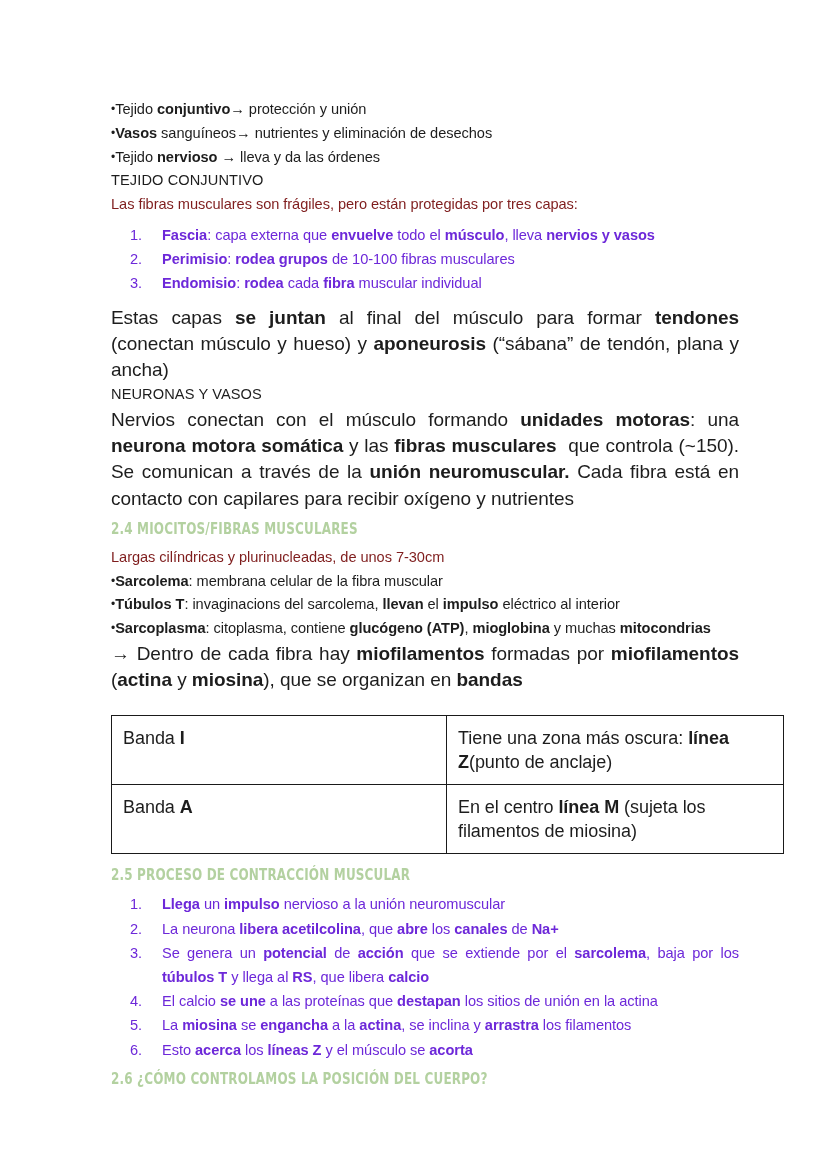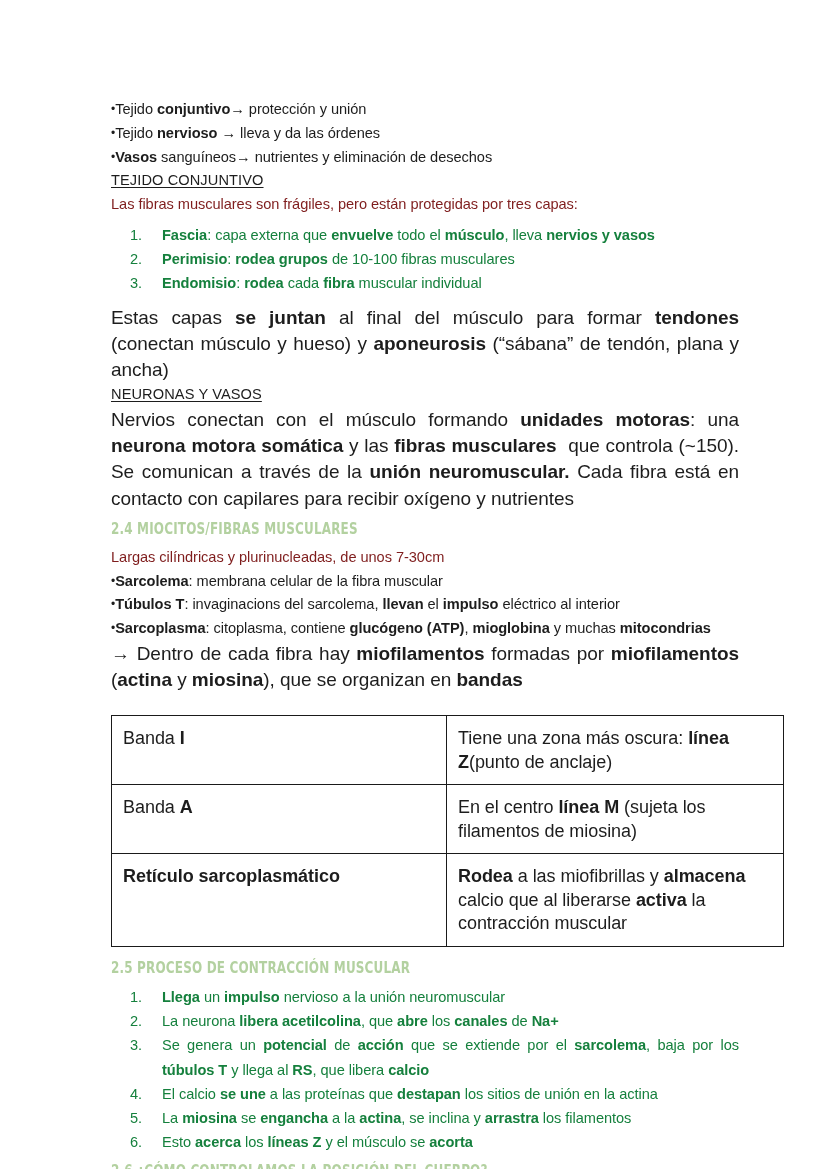--- a/index.html
+++ b/index.html
@@ -52,21 +52,20 @@
   .bullet-line .dot {
     font-size: 12px;
     vertical-align: 1px;
   }
 
   .underline-head {
     font-size: 14.6px;
     line-height: 23.8px;
     margin: 0;
     color: #1d1d1d;
-    text-decoration: underline;
     text-underline-offset: 2px;
     letter-spacing: 0.1px;
   }
 
   .para {
     font-size: 19px;
     line-height: 26.2px;
     margin: 0;
     color: #1d1d1d;
     text-align: justify;
@@ -98,21 +97,21 @@
     padding: 0;
     list-style: none;
     counter-reset: item;
   }
   ol.num-list > li {
     counter-increment: item;
     position: relative;
     padding-left: 51px;
     font-size: 14.6px;
     line-height: 24.2px;
-    color: #15803d;
+    color: #6d28d9;
     letter-spacing: -0.05px;
   }
   ol.num-list > li::before {
     content: counter(item) ".";
     position: absolute;
     left: 19px;
     top: 0;
     width: 20px;
     text-align: left;
     font-weight: 400;
@@ -149,24 +148,24 @@
 </head>
 <body>
 
 <div class="page">
   <div class="content">
 
     <p class="bullet-line">
       <span class="dot">•</span>Tejido&nbsp;<b>conjuntivo</b>→ protección y unión
     </p>
     <p class="bullet-line">
+      <span class="dot">•</span><b>Vasos</b> sanguíneos→ nutrientes y eliminación de desechos
+    </p>
+    <p class="bullet-line">
       <span class="dot">•</span>Tejido&nbsp;<b>nervioso</b> → lleva y da las órdenes
-    </p>
-    <p class="bullet-line">
-      <span class="dot">•</span><b>Vasos</b> sanguíneos→ nutrientes y eliminación de desechos
     </p>
 
     <p class="underline-head">TEJIDO CONJUNTIVO</p>
 
     <p class="line">Las fibras musculares son frágiles, pero están protegidas por tres capas:</p>
 
     <div class="sp-6"></div>
     <ol class="num-list">
       <li><b>Fascia</b>: capa externa que <b>envuelve</b> todo el <b>músculo</b>, lleva <b>nervios y vasos</b></li>
       <li><b>Perimisio</b>: <b>rodea grupos</b> de 10-100 fibras musculares</li>
@@ -204,24 +203,20 @@
     <table class="data-table">
       <tbody>
         <tr>
           <td class="col-left">Banda <b>I</b></td>
           <td class="col-right">Tiene una zona más oscura: <b>línea Z</b>(punto de anclaje)</td>
         </tr>
         <tr>
           <td class="col-left">Banda <b>A</b></td>
           <td class="col-right">En el centro <b>línea M</b> (sujeta los filamentos de miosina)</td>
         </tr>
-        <tr>
-          <td class="col-left"><b>Retículo sarcoplasmático</b></td>
-          <td class="col-right"><b>Rodea</b> a las miofibrillas y <b>almacena</b> calcio que al liberarse <b>activa</b> la contracción muscular</td>
-        </tr>
       </tbody>
     </table>
 
     <div class="sp-10"></div>
 
     <p class="sec-head">2.5 PROCESO DE CONTRACCIÓN MUSCULAR</p>
     <div class="sp-6"></div>
 
     <ol class="num-list justified">
       <li><b>Llega</b> un <b>impulso</b> nervioso a la unión neuromuscular</li>

